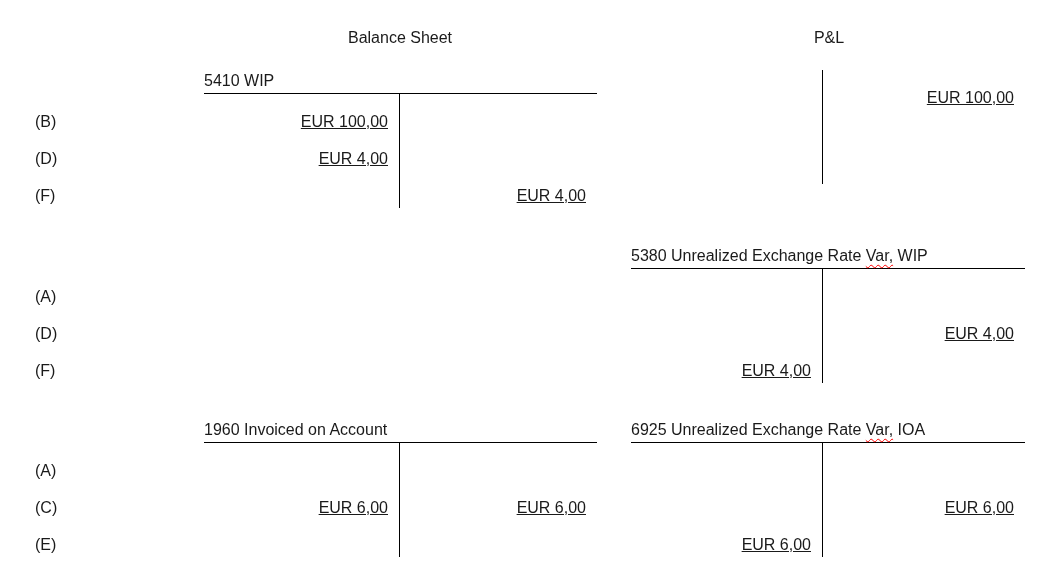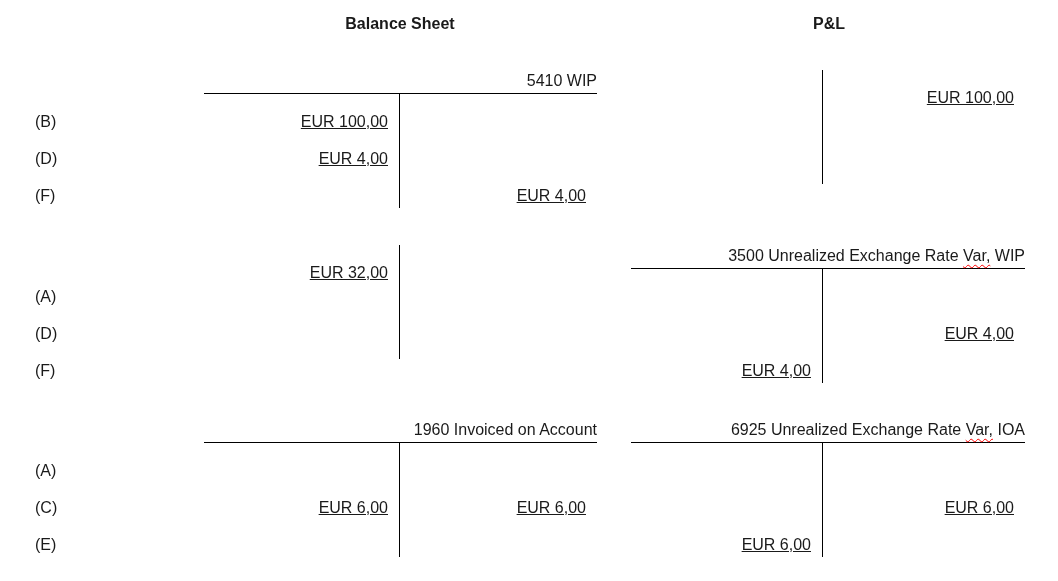--- a/index.html
+++ b/index.html
@@ -6,42 +6,42 @@
   html,body { background:#ffffff; }
   body {
     position:relative;
     width:1058px; height:581px;
     font-family:"Liberation Sans", sans-serif;
     font-size:16px;
     color:#1a1a1a;
     overflow:hidden;
   }
   .col-header {
-    position:absolute; top:15px;
+    position:absolute; top:29px;
     transform:translateX(-50%);
-    font-weight:bold; white-space:nowrap;
+    font-weight:normal; white-space:nowrap;
   }
   #header-balance-sheet { left:400px; }
   #header-pl { left:829px; }
 
   .band { position:absolute; left:0; width:1058px; height:140px; }
   #band-1 { top:70px; }
   #band-2 { top:245px; }
   #band-3 { top:419px; }
 
   .labels { position:absolute; left:35px; top:33px; }
   .label { height:37px; line-height:37px; white-space:nowrap; }
 
   .taccount { position:absolute; top:0; }
   .taccount.left  { left:204px; width:393px; }
   .taccount.right { left:631px; width:394px; }
 
   .t-title {
     height:24px; line-height:22px;
-    text-align:right; white-space:nowrap;
+    text-align:left; white-space:nowrap;
     border-bottom:1.4px solid #000000;
   }
   .t-body { display:flex; height:114px; }
   .tcol { padding-top:9px; }
   .tcol.debit  { border-right:1.4px solid #000000; }
   .left  .tcol.debit  { width:196px; }
   .left  .tcol.credit { width:197px; }
   .right .tcol.debit  { width:192px; }
   .right .tcol.credit { width:202px; }
   .cell {
@@ -102,35 +102,23 @@
   </div>
 </div>
 
 <div class="band" id="band-2">
   <div class="labels">
     <div class="label">(A)</div>
     <div class="label">(D)</div>
     <div class="label">(F)</div>
   </div>
   <div class="taccount left">
-    <div class="t-body">
-      <div class="tcol debit">
-        <div class="cell">EUR 32,00</div>
-        <div class="cell"></div>
-        <div class="cell"></div>
-      </div>
-      <div class="tcol credit">
-        <div class="cell"></div>
-        <div class="cell"></div>
-        <div class="cell"></div>
-      </div>
-    </div>
   </div>
   <div class="taccount right">
-    <div class="t-title"><span>3500 Unrealized Exchange Rate </span><span class="misspell">Var,</span><span> WIP</span></div>
+    <div class="t-title"><span>5380 Unrealized Exchange Rate </span><span class="misspell">Var,</span><span> WIP</span></div>
     <div class="t-body">
       <div class="tcol debit">
         <div class="cell"></div>
         <div class="cell"></div>
         <div class="cell">EUR 4,00</div>
       </div>
       <div class="tcol credit">
         <div class="cell"></div>
         <div class="cell">EUR 4,00</div>
         <div class="cell"></div>

